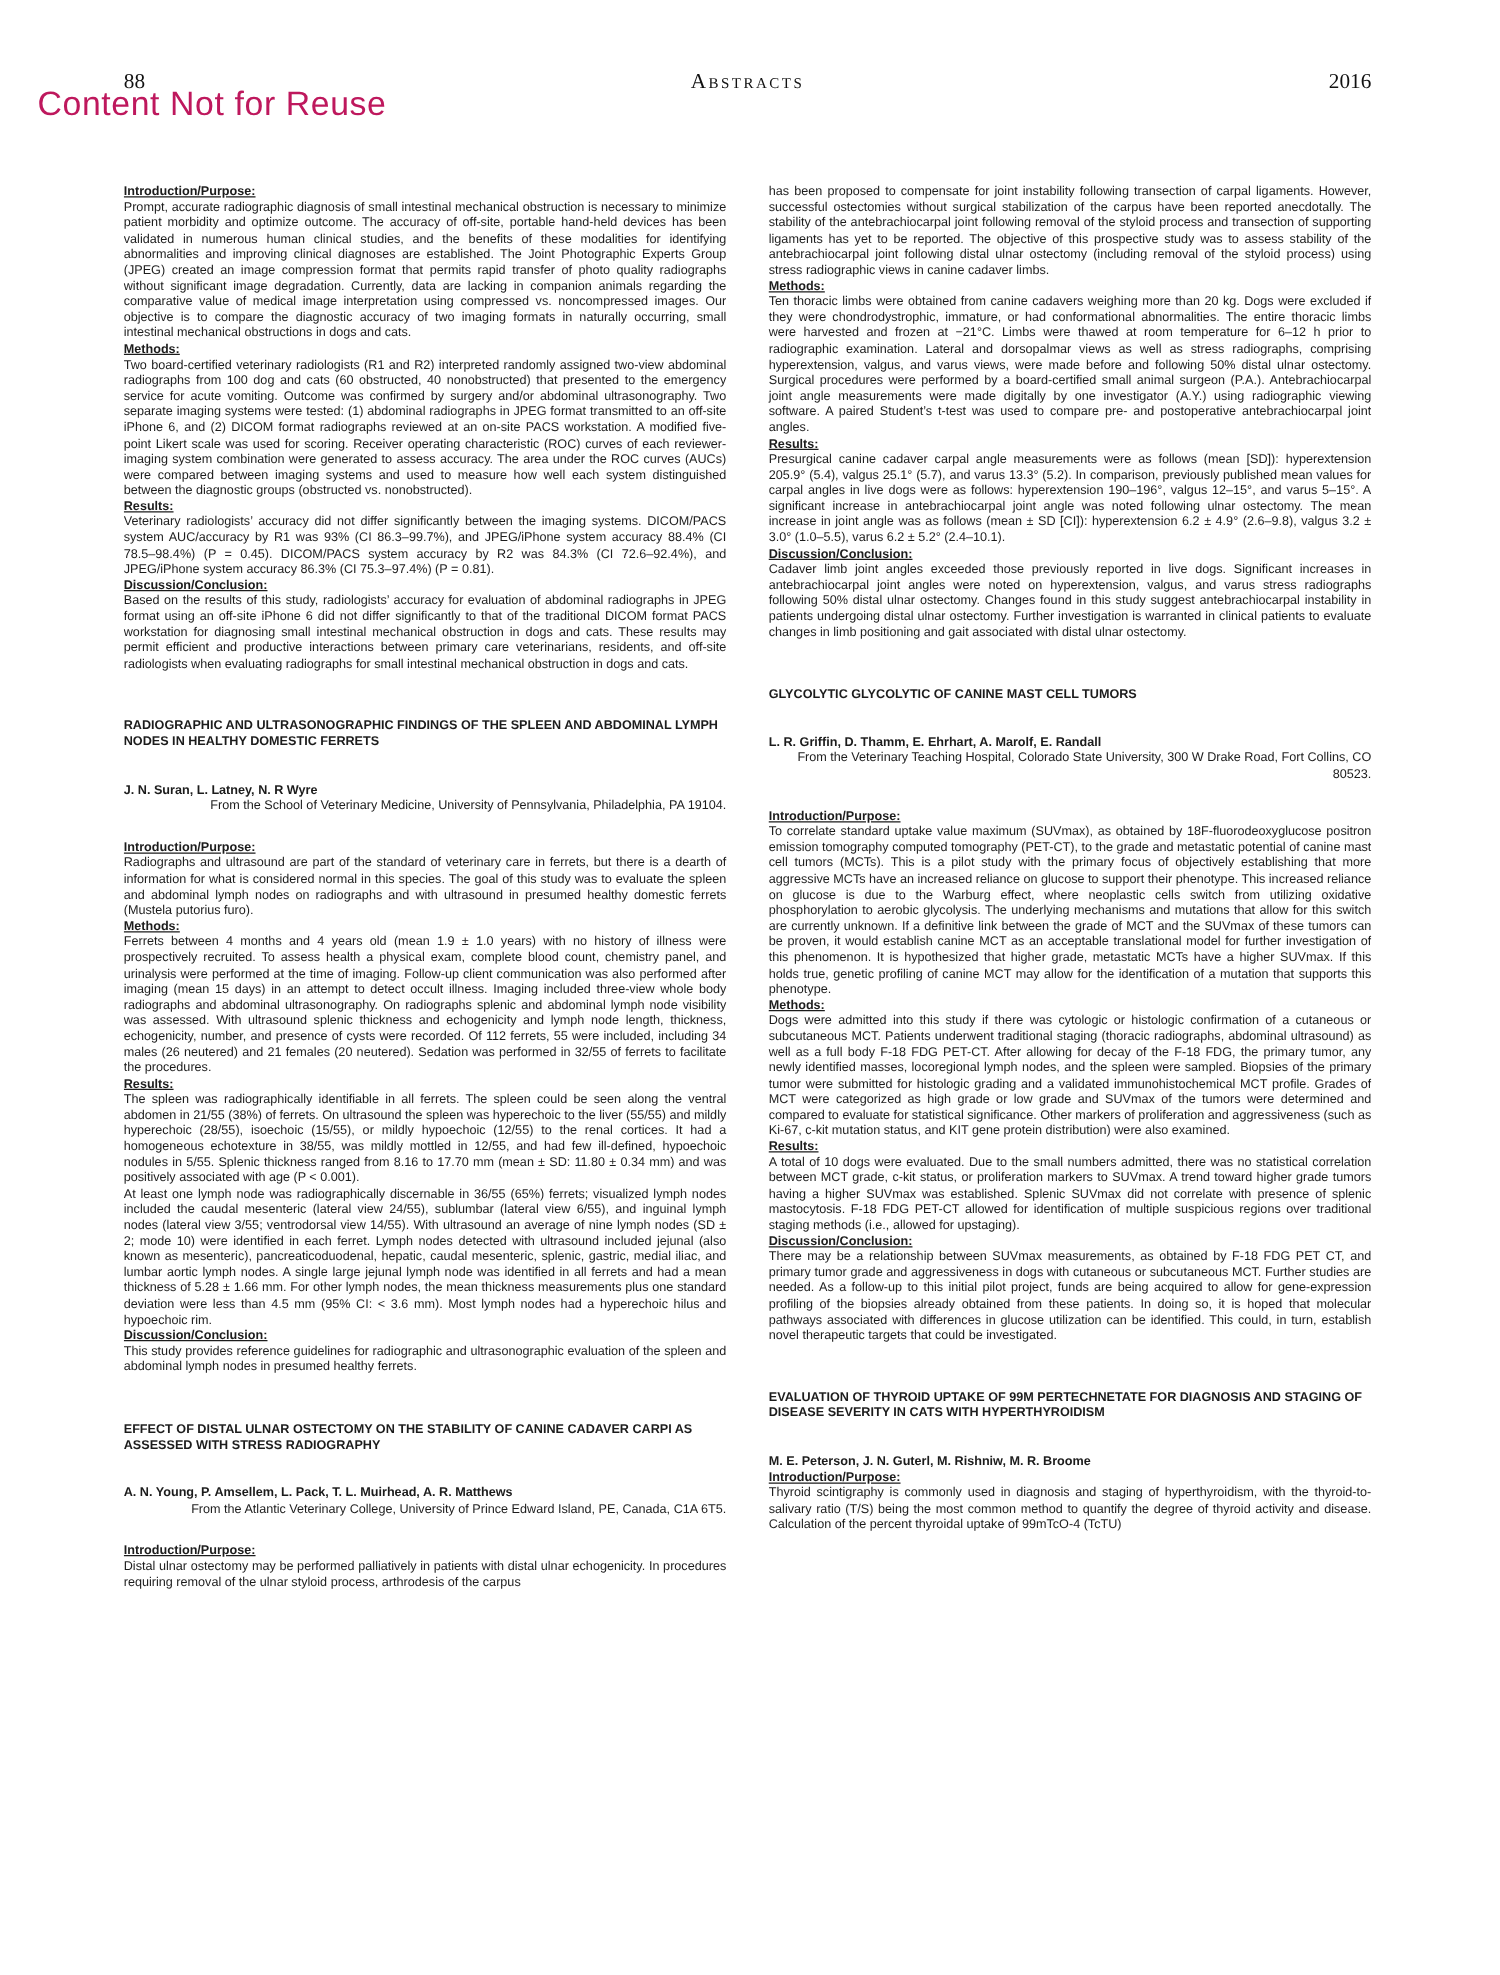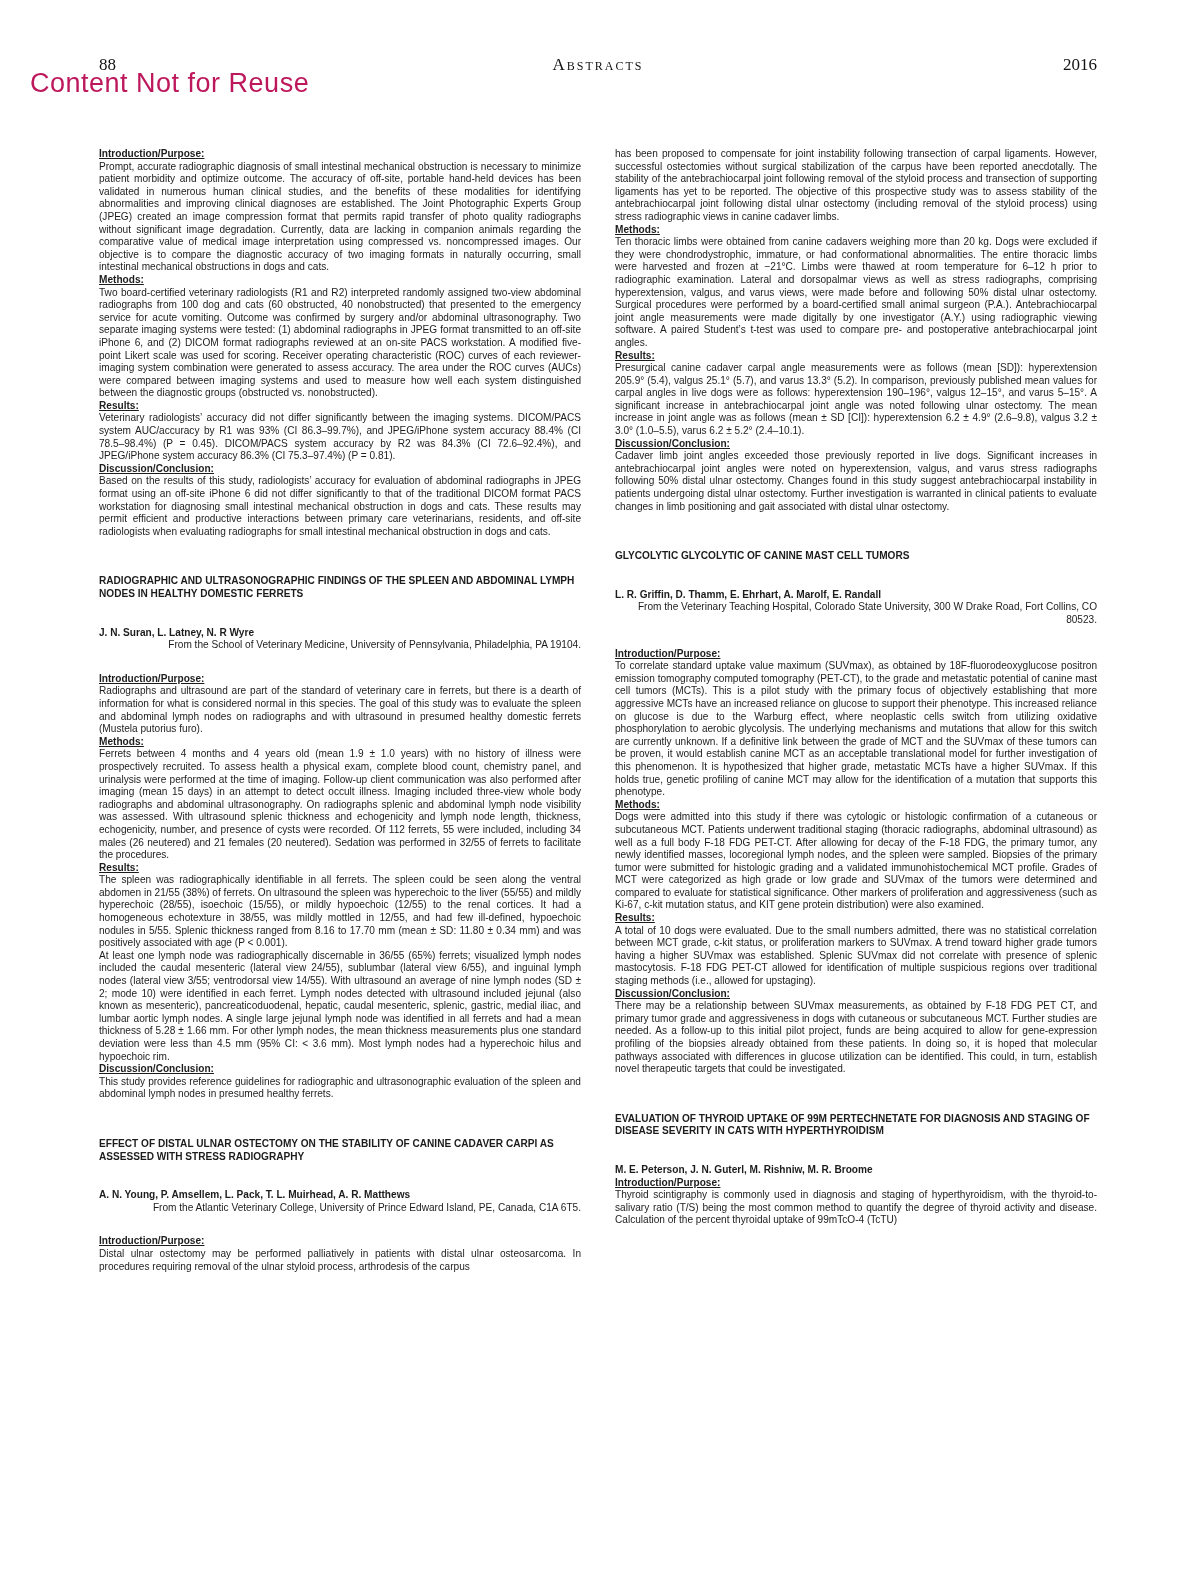--- a/index.html
+++ b/index.html
@@ -101,21 +101,21 @@
       <div class="block block-para">Ferrets between 4 months and 4 years old (mean 1.9 ± 1.0 years) with no history of illness were prospectively recruited. To assess health a physical exam, complete blood count, chemistry panel, and urinalysis were performed at the time of imaging. Follow-up client communication was also performed after imaging (mean 15 days) in an attempt to detect occult illness. Imaging included three-view whole body radiographs and abdominal ultrasonography. On radiographs splenic and abdominal lymph node visibility was assessed. With ultrasound splenic thickness and echogenicity and lymph node length, thickness, echogenicity, number, and presence of cysts were recorded. Of 112 ferrets, 55 were included, including 34 males (26 neutered) and 21 females (20 neutered). Sedation was performed in 32/55 of ferrets to facilitate the procedures.</div>
       <div class="block block-label">Results:</div>
       <div class="block block-para">The spleen was radiographically identifiable in all ferrets. The spleen could be seen along the ventral abdomen in 21/55 (38%) of ferrets. On ultrasound the spleen was hyperechoic to the liver (55/55) and mildly hyperechoic (28/55), isoechoic (15/55), or mildly hypoechoic (12/55) to the renal cortices. It had a homogeneous echotexture in 38/55, was mildly mottled in 12/55, and had few ill-defined, hypoechoic nodules in 5/55. Splenic thickness ranged from 8.16 to 17.70 mm (mean ± SD: 11.80 ± 0.34 mm) and was positively associated with age (P &lt; 0.001).</div>
       <div class="block block-para">At least one lymph node was radiographically discernable in 36/55 (65%) ferrets; visualized lymph nodes included the caudal mesenteric (lateral view 24/55), sublumbar (lateral view 6/55), and inguinal lymph nodes (lateral view 3/55; ventrodorsal view 14/55). With ultrasound an average of nine lymph nodes (SD ± 2; mode 10) were identified in each ferret. Lymph nodes detected with ultrasound included jejunal (also known as mesenteric), pancreaticoduodenal, hepatic, caudal mesenteric, splenic, gastric, medial iliac, and lumbar aortic lymph nodes. A single large jejunal lymph node was identified in all ferrets and had a mean thickness of 5.28 ± 1.66 mm. For other lymph nodes, the mean thickness measurements plus one standard deviation were less than 4.5 mm (95% CI: &lt; 3.6 mm). Most lymph nodes had a hyperechoic hilus and hypoechoic rim.</div>
       <div class="block block-label">Discussion/Conclusion:</div>
       <div class="block block-para">This study provides reference guidelines for radiographic and ultrasonographic evaluation of the spleen and abdominal lymph nodes in presumed healthy ferrets.</div>
       <div class="block block-title">EFFECT OF DISTAL ULNAR OSTECTOMY ON THE STABILITY OF CANINE CADAVER CARPI AS ASSESSED WITH STRESS RADIOGRAPHY</div>
       <div class="block block-authors">A. N. Young, P. Amsellem, L. Pack, T. L. Muirhead, A. R. Matthews</div>
       <div class="block block-affil">From the Atlantic Veterinary College, University of Prince Edward Island, PE, Canada, C1A 6T5.</div>
       <div class="block block-label">Introduction/Purpose:</div>
-      <div class="block block-para">Distal ulnar ostectomy may be performed palliatively in patients with distal ulnar osteosarcoma. In procedures requiring removal of the ulnar styloid process, arthrodesis of the carpus</div>
+      <div class="block block-para">Distal ulnar ostectomy may be performed palliatively in patients with distal ulnar echogenicity. In procedures requiring removal of the ulnar styloid process, arthrodesis of the carpus</div>
     </div>
   <div class="column">
       <div class="block block-para">has been proposed to compensate for joint instability following transection of carpal ligaments. However, successful ostectomies without surgical stabilization of the carpus have been reported anecdotally. The stability of the antebrachiocarpal joint following removal of the styloid process and transection of supporting ligaments has yet to be reported. The objective of this prospective study was to assess stability of the antebrachiocarpal joint following distal ulnar ostectomy (including removal of the styloid process) using stress radiographic views in canine cadaver limbs.</div>
       <div class="block block-label">Methods:</div>
       <div class="block block-para">Ten thoracic limbs were obtained from canine cadavers weighing more than 20 kg. Dogs were excluded if they were chondrodystrophic, immature, or had conformational abnormalities. The entire thoracic limbs were harvested and frozen at −21°C. Limbs were thawed at room temperature for 6–12 h prior to radiographic examination. Lateral and dorsopalmar views as well as stress radiographs, comprising hyperextension, valgus, and varus views, were made before and following 50% distal ulnar ostectomy. Surgical procedures were performed by a board-certified small animal surgeon (P.A.). Antebrachiocarpal joint angle measurements were made digitally by one investigator (A.Y.) using radiographic viewing software. A paired Student’s t-test was used to compare pre- and postoperative antebrachiocarpal joint angles.</div>
       <div class="block block-label">Results:</div>
       <div class="block block-para">Presurgical canine cadaver carpal angle measurements were as follows (mean [SD]): hyperextension 205.9° (5.4), valgus 25.1° (5.7), and varus 13.3° (5.2). In comparison, previously published mean values for carpal angles in live dogs were as follows: hyperextension 190–196°, valgus 12–15°, and varus 5–15°. A significant increase in antebrachiocarpal joint angle was noted following ulnar ostectomy. The mean increase in joint angle was as follows (mean ± SD [CI]): hyperextension 6.2 ± 4.9° (2.6–9.8), valgus 3.2 ± 3.0° (1.0–5.5), varus 6.2 ± 5.2° (2.4–10.1).</div>
       <div class="block block-label">Discussion/Conclusion:</div>
       <div class="block block-para">Cadaver limb joint angles exceeded those previously reported in live dogs. Significant increases in antebrachiocarpal joint angles were noted on hyperextension, valgus, and varus stress radiographs following 50% distal ulnar ostectomy. Changes found in this study suggest antebrachiocarpal instability in patients undergoing distal ulnar ostectomy. Further investigation is warranted in clinical patients to evaluate changes in limb positioning and gait associated with distal ulnar ostectomy.</div>
       <div class="block block-title">GLYCOLYTIC GLYCOLYTIC OF CANINE MAST CELL TUMORS</div>

